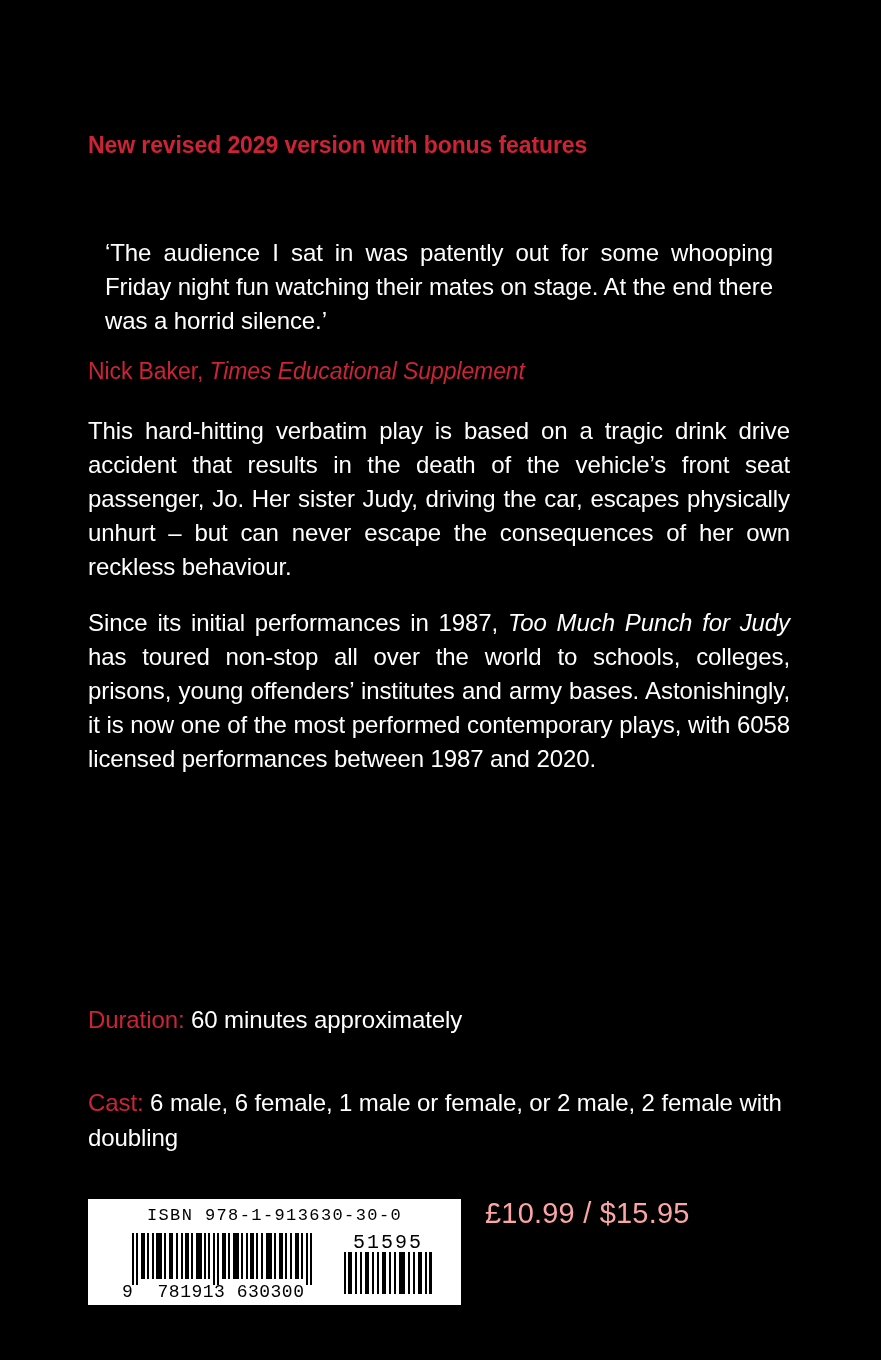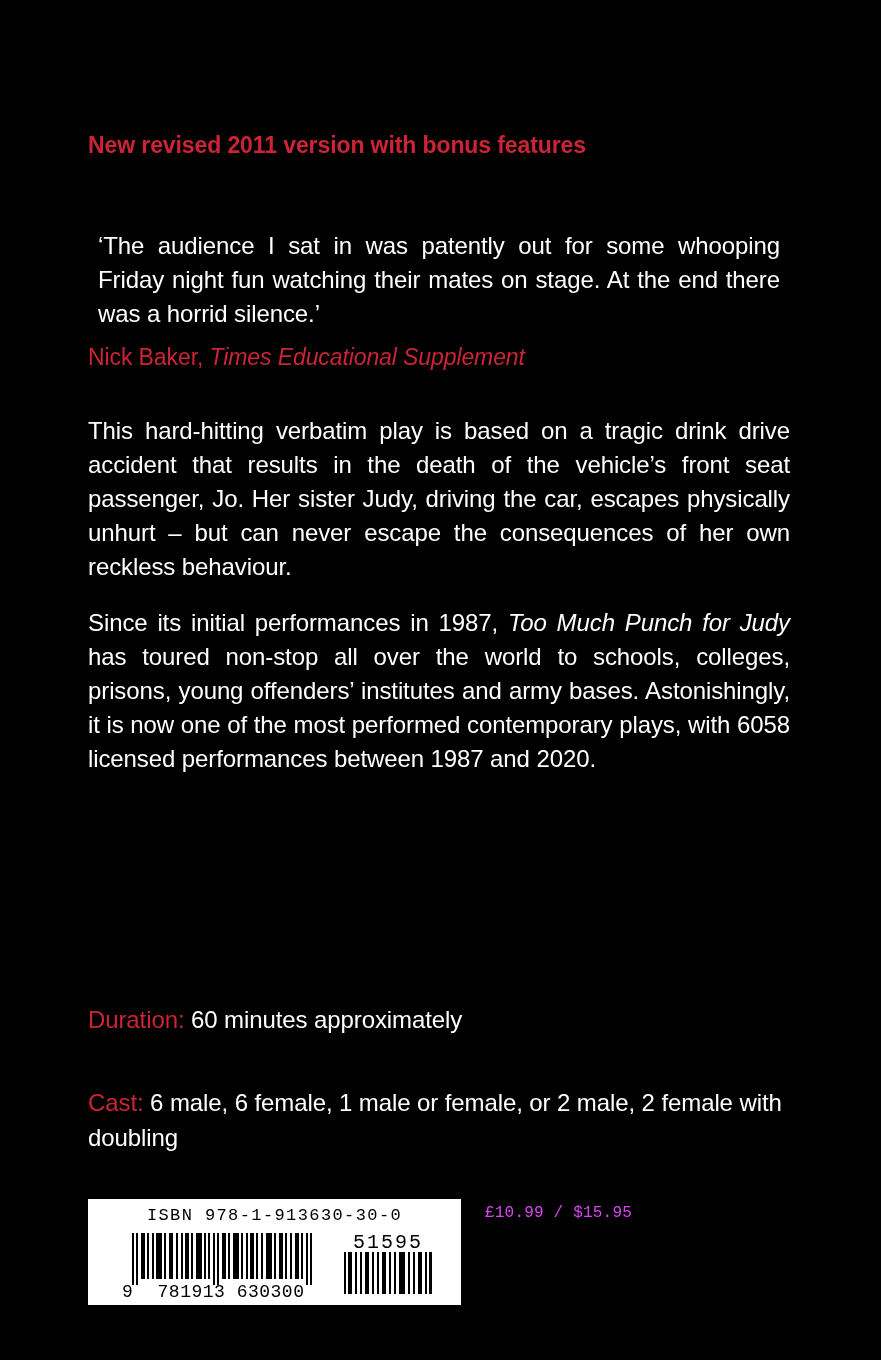--- a/index.html
+++ b/index.html
@@ -49,21 +49,21 @@
     left: 0;
     width: 702px;
   }
   .quote-text {
     color: #ffffff;
     font-size: 24px;
     line-height: 34px;
     text-align: justify;
     text-align-last: left;
     font-weight: 400;
-    margin: 10px;
+    margin: 17px;
     letter-spacing: -0.1px;
   }
   .quote-attrib {
     color: #cc2436;
     font-size: 23px;
     line-height: 32px;
     font-weight: 400;
     margin: 2px 0 17px 0;
     letter-spacing: -0.1px;
   }
@@ -204,26 +204,25 @@
     height: 42px;
   }
 
   .pub-info {
     position: absolute;
     left: 397px;
     top: 0;
     width: 305px;
   }
   .price {
-    color: #d946ef;
-    font-size: 16px;
+    color: #fca5a5;
+    font-size: 29px;
     line-height: 28px;
     letter-spacing: 0.2px;
     font-weight: 400;
-    font-family: Liberation Mono, monospace;
   }
   .website {
     color: #ffffff;
     font-size: 23px;
     line-height: 30px;
     letter-spacing: 0.2px;
     margin-top: 20px;
     font-weight: 400;
   }
   .imprint {
@@ -234,21 +233,21 @@
     font-weight: 400;
   }
 </style>
 </head>
 <body>
 
 <div class="cover">
 
   <div class="content-column">
 
-    <div class="banner">New revised 2011 version with bonus features</div>
+    <div class="banner">New revised 2029 version with bonus features</div>
 
     <div class="quote-block">
       <p class="quote-text">‘The audience I sat in was patently out for some whooping Friday night fun watching their mates on stage. At the end there was a horrid silence.’</p>
       <p class="quote-attrib">
         <span>Nick Baker, </span><span class="pub">Times Educational Supplement</span>
       </p>
     </div>
 
     <div class="body-block">
       <p class="para">This hard-hitting verbatim play is based on a tragic drink drive accident that results in the death of the vehicle’s front seat passenger, Jo. Her sister Judy, driving the car, escapes physically unhurt – but can never escape the consequences of her own reckless behaviour.</p>

